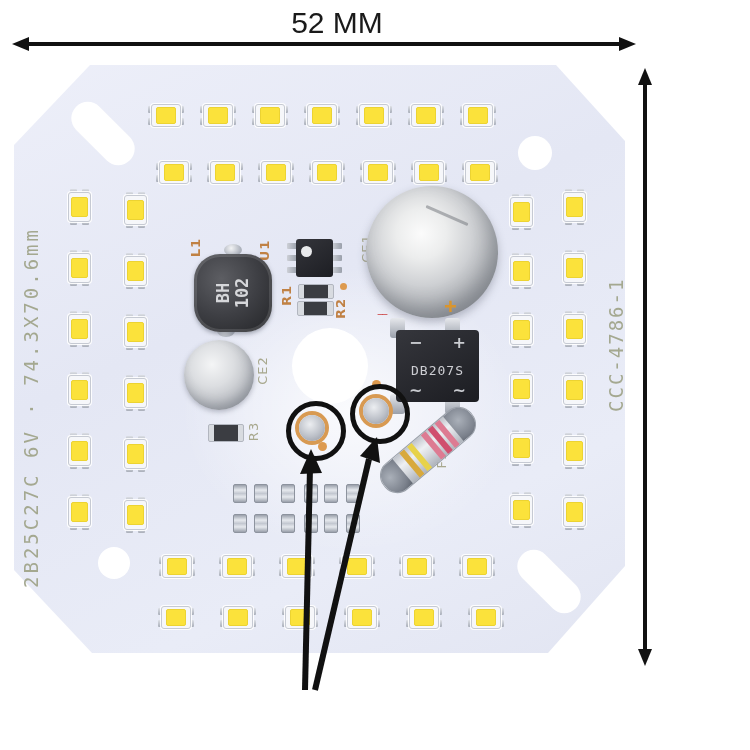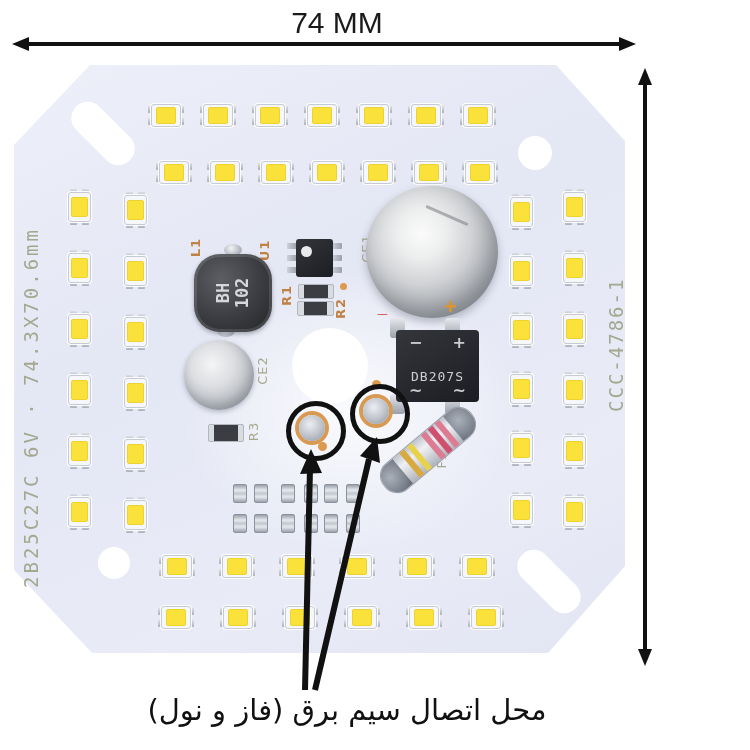--- a/index.html
+++ b/index.html
@@ -67,21 +67,21 @@
       transform:rotate(24deg);border-radius:2px;}
   .smallcap{position:absolute;left:184px;top:340px;width:70px;height:70px;border-radius:50%;
       background:radial-gradient(circle at 40% 35%,#f4f5f6 0%,#dcdee1 35%,#b6b9bf 70%,#8f939b 100%);
       box-shadow:0 2px 5px rgba(110,115,130,.45), inset -3px -6px 10px rgba(80,85,95,.3);}
 
   .bridge{position:absolute;left:396px;top:330px;width:83px;height:72px;border-radius:4px;
       background:linear-gradient(150deg,#35363c,#1c1d22);}
   .blead{position:absolute;width:15px;height:20px;border-radius:3px;
       background:linear-gradient(180deg,#e6e8ec,#9aa0ab);}
   .bmark{position:absolute;color:#caccd1;font-size:16px;font-weight:bold;font-family:"DejaVu Sans",sans-serif;}
-  .bpart{position:absolute;left:0;width:83px;text-align:center;top:39px;color:#cdced3;
+  .bpart{position:absolute;left:0;width:83px;text-align:center;top:33px;color:#cdced3;
       font-size:13px;letter-spacing:1px;font-family:"DejaVu Sans Mono",monospace;}
 
   .fuse{position:absolute;left:371px;top:433px;width:112px;height:32px;border-radius:16px;
       transform:rotate(-40deg);border:1px solid #9aa0a9;
       background:linear-gradient(180deg,#bfc3ca 0%,#eef0f3 35%,#d8dbe0 60%,#aeb3bb 100%);overflow:hidden;}
   .fcap{position:absolute;top:0;width:23px;height:32px;
       background:radial-gradient(circle at 40% 40%,#aab0b9,#7b818c 70%,#5f6570);}
   .band{position:absolute;top:0;width:6px;height:32px;}
 
   .spoint{position:absolute;width:26px;height:26px;border-radius:50%;
@@ -609,21 +609,20 @@
   <svg class="arrows" width="750" height="750" viewBox="0 0 750 750">
     <line x1="305" y1="690" x2="310" y2="468" stroke="#111" stroke-width="6"></line>
     <polygon points="311,449 300,474 322,473" fill="#111"></polygon>
     <line x1="315" y1="690" x2="369" y2="459" stroke="#111" stroke-width="6"></line>
     <polygon points="377,437 360,456 380,463" fill="#111"></polygon>
   </svg>
 
   <div class="dimline" style="left:26px;top:42px;width:594px;height:4px;"></div>
   <div class="tri" style="left:12px;top:37px;border-top:7px solid transparent;border-bottom:7px solid transparent;border-right:17px solid #111;"></div>
   <div class="tri" style="left:619px;top:37px;border-top:7px solid transparent;border-bottom:7px solid transparent;border-left:17px solid #111;"></div>
-  <div class="dim-label" style="left:187px;top:6px;width:300px;text-align:center;">74 MM</div>
+  <div class="dim-label" style="left:187px;top:6px;width:300px;text-align:center;">52 MM</div>
 
   <div class="dimline" style="left:643px;top:84px;width:4px;height:566px;"></div>
   <div class="tri" style="left:638px;top:68px;border-left:7px solid transparent;border-right:7px solid transparent;border-bottom:17px solid #111;"></div>
   <div class="tri" style="left:638px;top:649px;border-left:7px solid transparent;border-right:7px solid transparent;border-top:17px solid #111;"></div>
 
-  <div class="caption">محل اتصال سیم برق (فاز و نول)</div>
 
 </div>
 
 </body></html>

